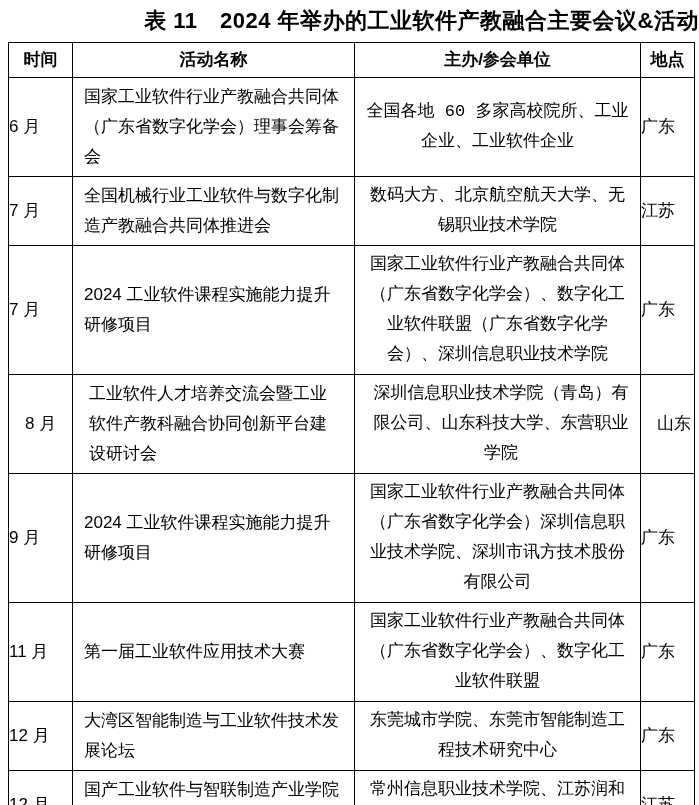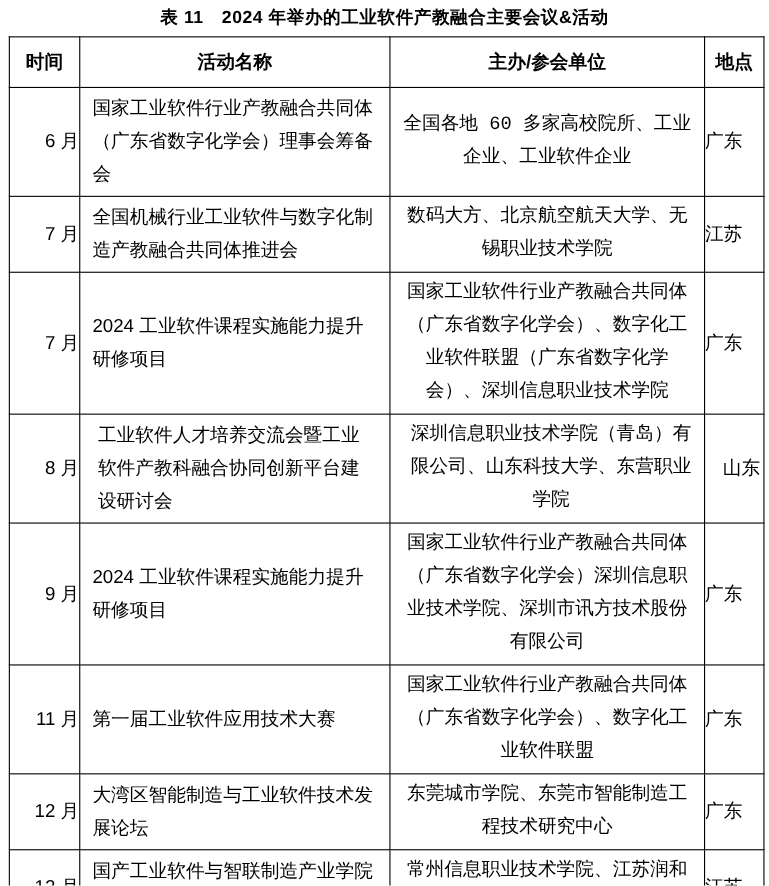--- a/index.html
+++ b/index.html
@@ -6,22 +6,22 @@
   html, body {
     width: 699px;
     background: #ffffff;
     font-family: "Liberation Sans", sans-serif;
     color: #000000;
   }
   body { height: 805px; overflow: hidden; }
 
   .doc-title {
     margin-top: 6px;
-    text-align: center;
-    font-size: 16px;
+    text-align: right;
+    font-size: 22px;
     font-weight: bold;
     letter-spacing: 0.5px;
     color: #000000;
   }
 
   table.report-table {
     border-collapse: collapse;
     table-layout: fixed;
     width: 686px;
     margin: 6px 0 0 8px;
@@ -31,23 +31,23 @@
     border: 1.5px solid #000000;
     font-size: 17px;
     line-height: 30px;
     vertical-align: middle;
     overflow: hidden;
     word-break: break-all;
   }
   table.report-table th {
     font-weight: bold;
     text-align: center;
-    height: 46px;
+    height: 35px;
   }
-  td.cell-time   { text-align: right; }
+  td.cell-time   { text-align: left; }
   td.cell-name   { text-align: left; padding: 4px 11px; }
   td.cell-org    { text-align: center; padding: 4px 9px; font-family: Liberation Mono, monospace; }
   td.cell-place  { text-align: left; }
 
   tbody tr:nth-child(1) td { height: 89px; }
   tbody tr:nth-child(2) td { height: 61px; }
   tbody tr:nth-child(3) td { height: 120px; }
   tbody tr:nth-child(4) td { height: 92px; padding-left: 16px; }
   tbody tr:nth-child(5) td { height: 116px; }
   tbody tr:nth-child(6) td { height: 90px; }

